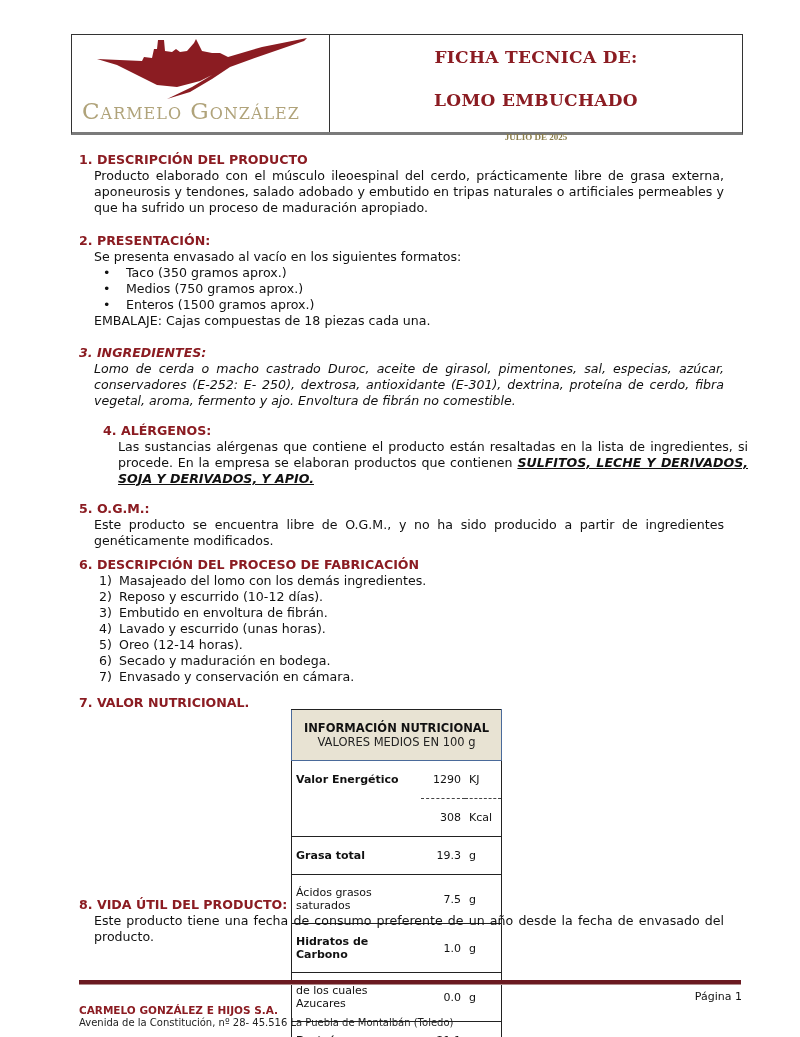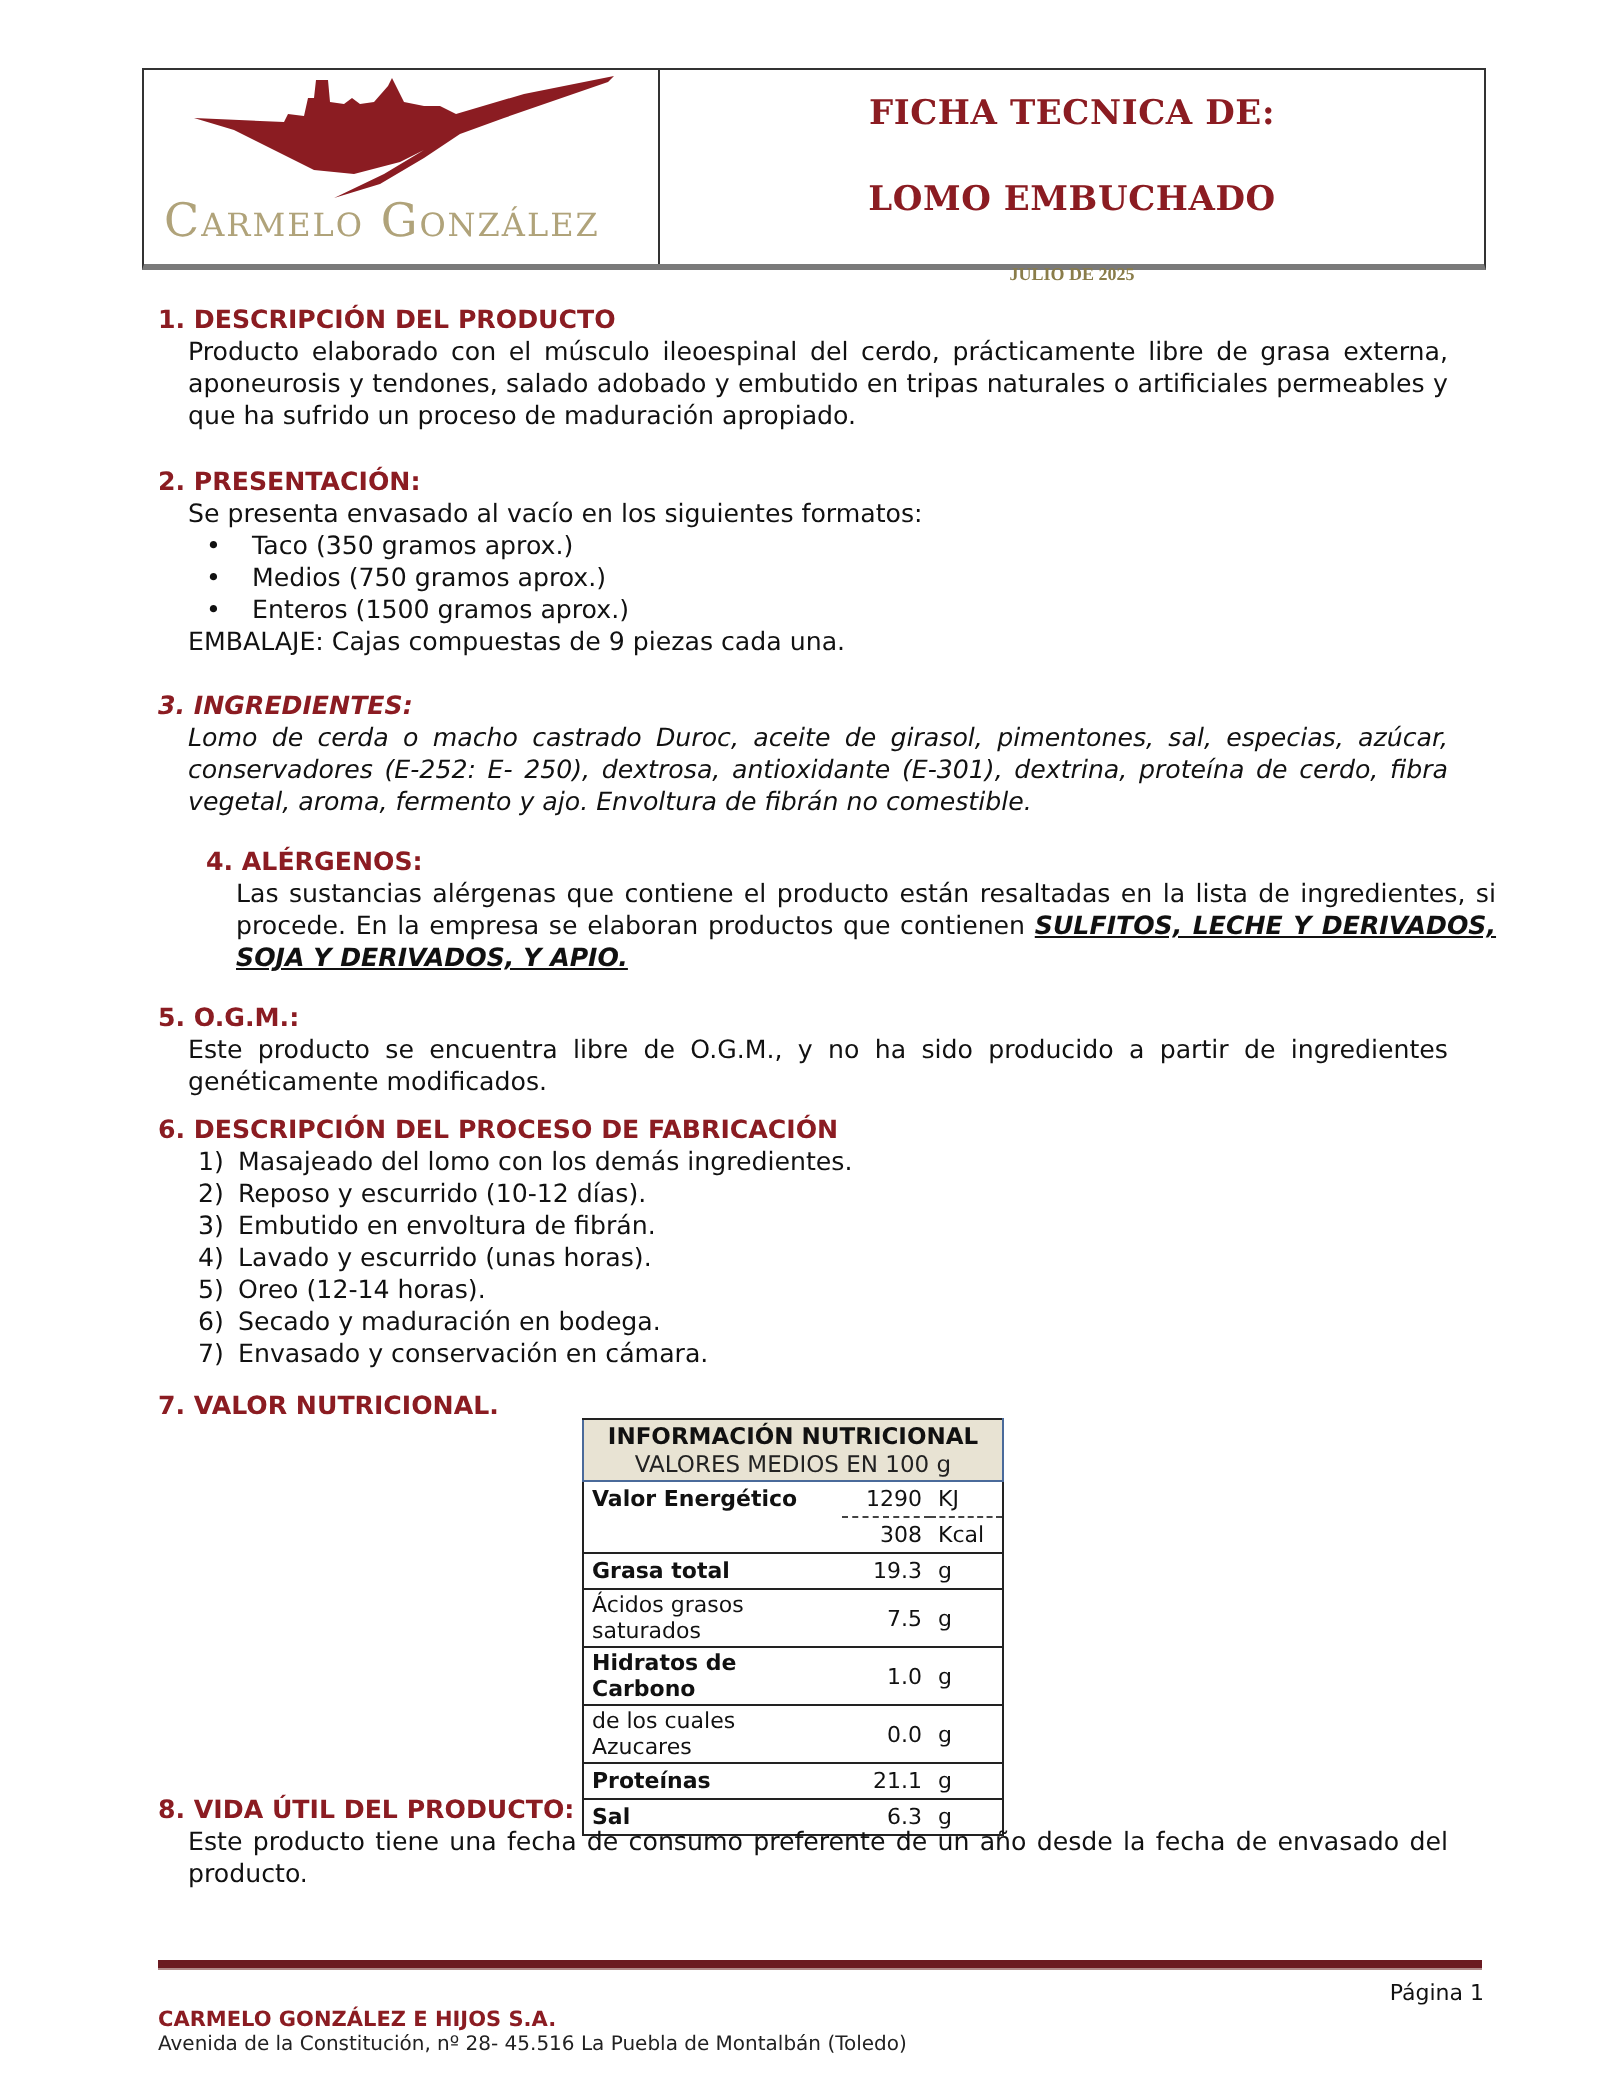--- a/index.html
+++ b/index.html
@@ -21,21 +21,21 @@
   .ul { list-style:none; margin:0; padding:0 0 0 22px; }
   .ul li { position:relative; padding-left:25px; }
   .ul li::before { content:"•"; position:absolute; left:2px; }
   .ol { margin:0; padding:0 0 0 4px; list-style:none; }
   .ol li { display:flex; }
   .ol .n { width:20px; }
   .allergen { font-weight:bold; font-style:italic; text-decoration:underline; }
 
   .ntab { position:absolute; left:291px; top:709px; width:211px; border:1.5px solid #222; border-collapse:collapse;
           font-family:"DejaVu Sans", sans-serif; font-size:11px; }
-  .ntab td { padding:1px 4px; border-top:1px solid #222; height:15px; }
+  .ntab td { padding:11px 4px; border-top:1px solid #222; height:15px; }
   .nhead { background:#e8e3d3; border:1.5px solid #4a6a9a; text-align:center; }
   .nhead .h1 { font-weight:bold; font-size:11.5px; }
   .nhead .h2 { font-size:11.5px; color:#222; }
   .num { text-align:right; width:36px; }
   .unit { width:28px; }
   .b { font-weight:bold; }
   .dash td { border-top:1px dashed #444; }
 
   .footer-line { position:absolute; left:79px; top:980px; width:662px; height:4px; background:#6b1a21; border-bottom:1px solid #b08a8a; }
   .page { position:absolute; right:58px; top:990px; font-size:11px; }
@@ -65,21 +65,21 @@
 </div>
 
 <div class="sec" style="top:233px;">
   <div class="sec-title">2. PRESENTACIÓN:</div>
   <div class="sec-body">Se presenta envasado al vacío en los siguientes formatos:</div>
   <ul class="ul">
     <li>Taco (350 gramos aprox.)</li>
     <li>Medios (750 gramos aprox.)</li>
     <li>Enteros (1500 gramos aprox.)</li>
   </ul>
-  <div class="sec-body">EMBALAJE: Cajas compuestas de 9 piezas cada una.</div>
+  <div class="sec-body">EMBALAJE: Cajas compuestas de 18 piezas cada una.</div>
 </div>
 
 <div class="sec" style="top:345px;font-style:italic;">
   <div class="sec-title">3. INGREDIENTES:</div>
   <div class="sec-body">Lomo de cerda o macho castrado Duroc, aceite de girasol, pimentones, sal, especias, azúcar, conservadores (E-252: E- 250), dextrosa, antioxidante (E-301), dextrina, proteína de cerdo, fibra vegetal, aroma, fermento y ajo. Envoltura de fibrán no comestible.</div>
 </div>
 
 <div class="sec" style="top:423px;margin-left:24px;">
   <div class="sec-title">4. ALÉRGENOS:</div>
   <div class="sec-body"><span>Las sustancias alérgenas que contiene el producto están resaltadas en la lista de ingredientes, si procede. En la empresa se elaboran productos que contienen</span> <span class="allergen">SULFITOS, LECHE Y DERIVADOS, SOJA Y DERIVADOS, Y APIO.</span></div>

